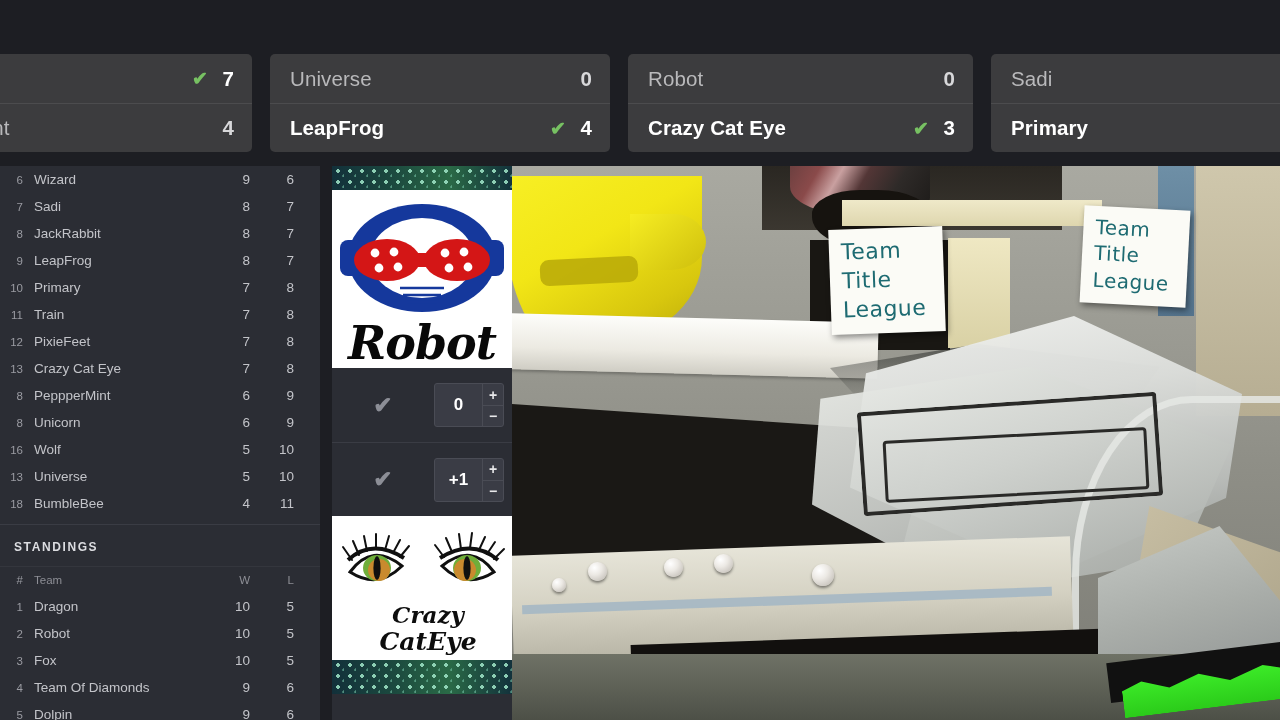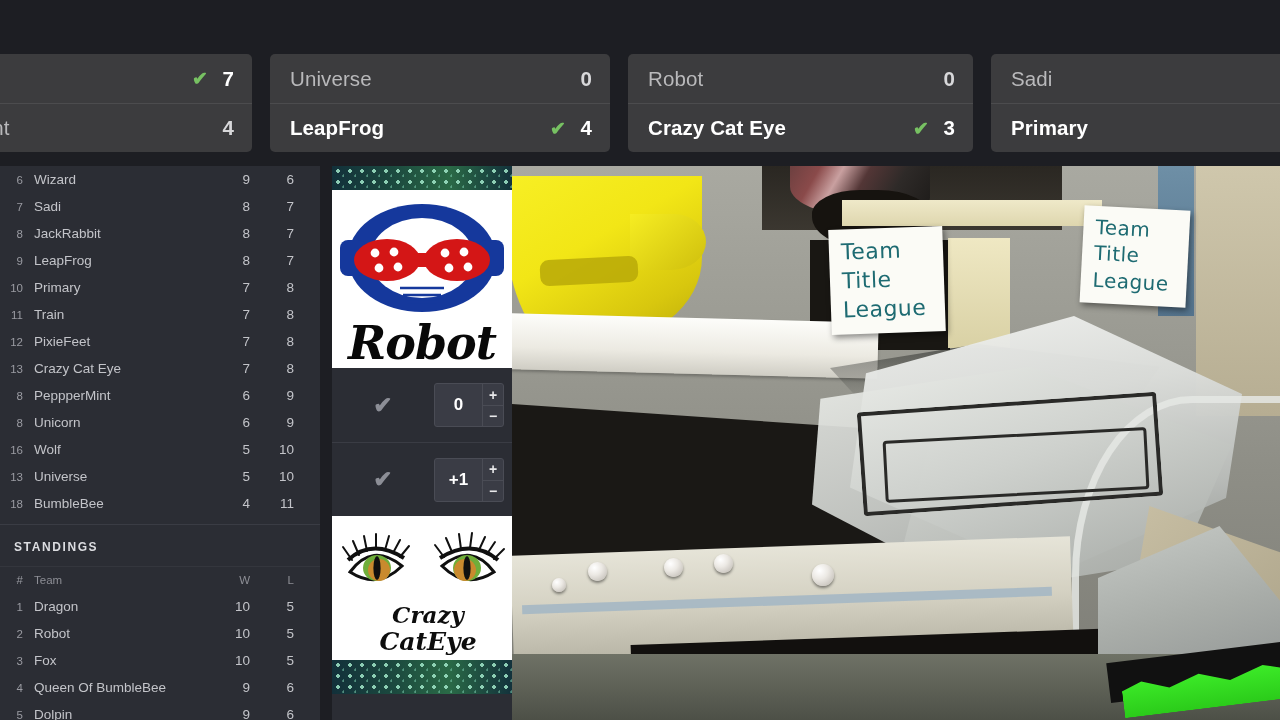--- a/index.html
+++ b/index.html
@@ -473,21 +473,21 @@
           <span class="l">5</span>
         </div>
       <div class="tbl-row">
           <span class="rank">3</span>
           <span class="nm">Fox</span>
           <span class="w">10</span>
           <span class="l">5</span>
         </div>
       <div class="tbl-row">
           <span class="rank">4</span>
-          <span class="nm">Queen Of BumbleBee</span>
+          <span class="nm">Team Of Diamonds</span>
           <span class="w">9</span>
           <span class="l">6</span>
         </div>
       <div class="tbl-row">
           <span class="rank">5</span>
           <span class="nm">Dolpin</span>
           <span class="w">9</span>
           <span class="l">6</span>
         </div>
     </div>

